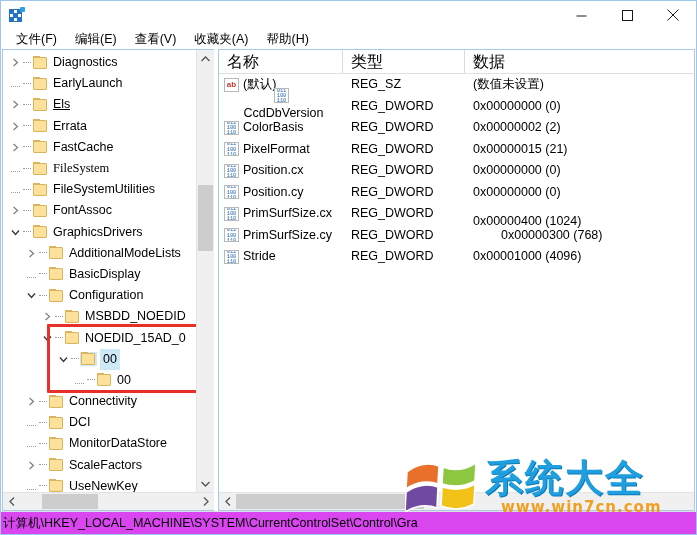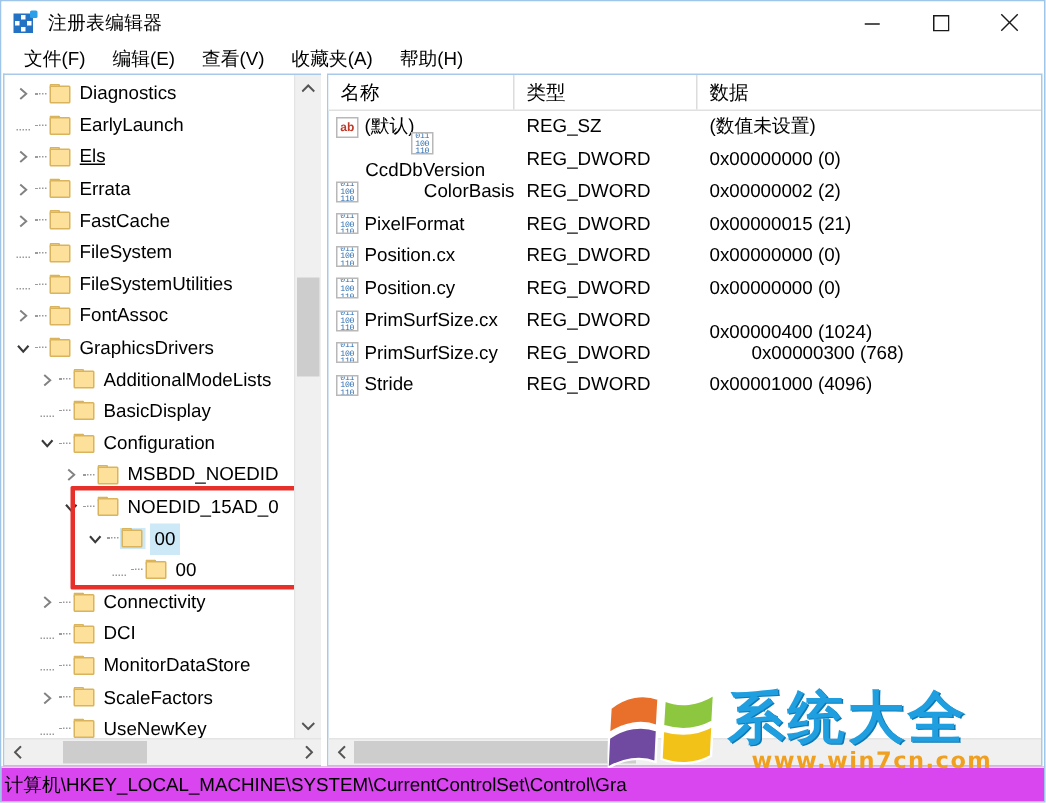--- a/index.html
+++ b/index.html
@@ -161,21 +161,21 @@
     width:17px;flex:0 0 17px;height:17px;display:flex;align-items:center;justify-content:center;
   }
   .htrack{flex:1 1 auto;position:relative;height:17px;}
   .hthumb{position:absolute;top:1px;bottom:1px;background:#cdcdcd;}
   
   .lv-head{
     height:23px;flex:0 0 23px;display:flex;
     background:#ffffff;border-bottom:1px solid #e0e0e0;
   }
   .lv-head .col{
-    font-size:13px;color:#000000;line-height:23px;
+    font-size:16px;color:#000000;line-height:23px;
     padding-left:8px;box-sizing:border-box;
     border-right:1px solid #dcdcdc;
     overflow:hidden;white-space:nowrap;
   }
   .lv-rows{flex:1 1 auto;overflow:hidden;}
   .lvrow{height:21.5px;display:flex;align-items:center;white-space:nowrap;}
   .lv-c{
     font-size:12.5px;color:#000000;line-height:21px;
     padding-left:8px;box-sizing:border-box;
     overflow:hidden;white-space:nowrap;
@@ -245,21 +245,20 @@
           <i class="on"></i>
         <i></i>
           <i class="on"></i>
           <i></i>
         <i class="on"></i>
           <i></i>
           <i class="on"></i>
       </div>
       <div class="dot"></div>
     </div>
-    <div class="title-text">注册表编辑器</div>
     <div class="winbtns">
       <div class="winbtn">
         <svg width="11" height="11" viewBox="0 0 11 11">
             <line x1="0.5" y1="6" x2="10.5" y2="6" stroke="#1a1a1a" stroke-width="1"></line>
           </svg>
       </div>
       <div class="winbtn">
         <svg width="11" height="11" viewBox="0 0 11 11">
             <rect x="0.5" y="0.5" width="10" height="10" fill="none" stroke="#1a1a1a" stroke-width="1"></rect>
           </svg>
@@ -342,21 +341,21 @@
                   <polyline points="2.5,1 6.5,4.5 2.5,8" fill="none" stroke="#828282" stroke-width="1.3"></polyline>
                 </svg>
               </div>
               <div class="dotline"></div>
               <div class="folder">
                 <div class="ftab"></div>
                 <div class="fbody"></div>
               </div>
               <div class="tlabel">FastCache</div>
             </div>
-            <div class="trow" style="padding-left: 4px;">
+            <div class="trow" style="padding-left: 4px; font-family: Liberation Serif, serif;">
               <div class="twist">
                 <div style="width:9px;height:1px;border-top:1px dotted #9b9b9b;margin-top:7px;"></div>
               </div>
               <div class="dotline"></div>
               <div class="folder">
                 <div class="ftab"></div>
                 <div class="fbody"></div>
               </div>
               <div class="tlabel">FileSystem</div>
             </div>
@@ -601,21 +600,21 @@
                 <span>011</span>
                 <span>100</span>
                 <span>110</span>
               </div>
               <span>CcdDbVersion</span>
             </div>
             <div class="lv-c" style="width: 122px;">REG_DWORD</div>
             <div class="lv-c" style="flex: 1 1 auto;">0x00000000 (0)</div>
           </div>
           <div class="lvrow">
-            <div class="lv-c name" style="width: 124px; justify-content: space-between;">
+            <div class="lv-c name" style="width: 124px;">
               <div class="vicon dw">
                 <span>011</span>
                 <span>100</span>
                 <span>110</span>
               </div>
               <span>ColorBasis</span>
             </div>
             <div class="lv-c" style="width: 122px;">REG_DWORD</div>
             <div class="lv-c" style="flex: 1 1 auto;">0x00000002 (2)</div>
           </div>

